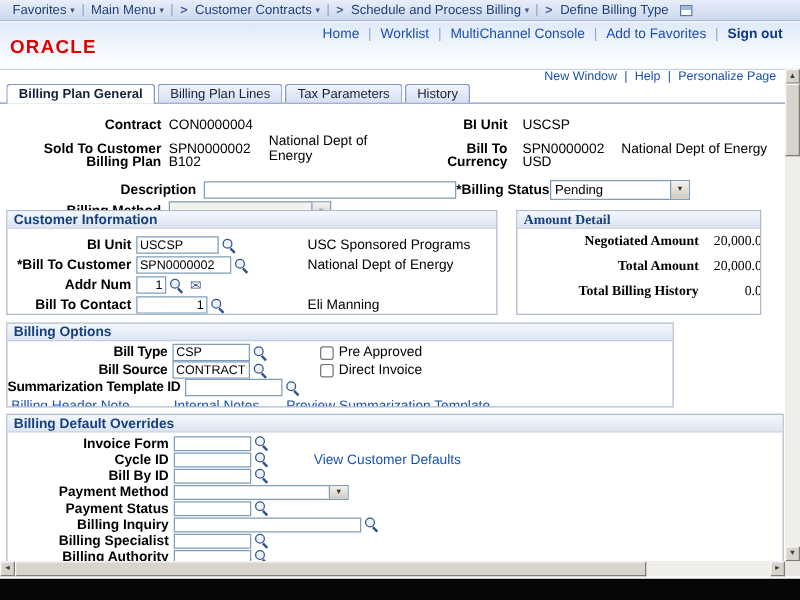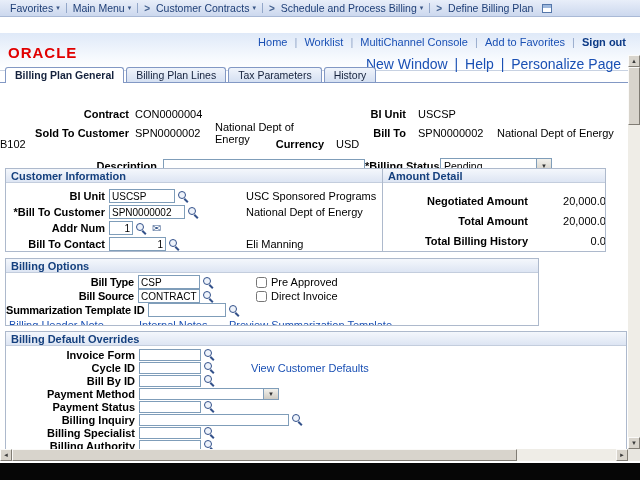--- a/index.html
+++ b/index.html
@@ -12,43 +12,43 @@
     background:linear-gradient(#e8eef9,#ccd8ee);border-bottom:1px solid #a9b9d6;
     display:flex;align-items:center;padding-left:6px;font-size:10.5px;color:#1f3f77;white-space:nowrap;}
   .crumb{cursor:pointer;display:inline-flex;align-items:center;padding:0 4px;justify-content:flex-end;}
   .caret{font-size:7px;color:#3a5685;margin-left:3px;}
   .bc-div{width:1px;height:10px;background:#93a7c9;margin:0 2px;}
   .bc-gt{color:#44618f;font-weight:bold;margin:0 2px 0 4px;font-size:10px;}
   .pageicon{display:inline-block;width:10px;height:9px;border:1px solid #5577aa;background:#fff;margin-left:5px;position:relative;}
   .pageicon::before{content:"";position:absolute;left:0;top:0;right:0;height:3px;background:#9db8dd;}
 
   
-  .headband{position:absolute;top:33px;left:0;right:0;height:38px;
+  .headband{position:absolute;top:18px;left:0;right:0;height:38px;
     background:linear-gradient(#dfe9f8,#f7fafe 70%,#ffffff);border-bottom:1px solid #c8d2e2;}
   .toplinks{position:absolute;top:3px;right:10px;font-size:11px;color:#1a50b4;white-space:nowrap;}
   .hlink{color:#1a50b4;cursor:pointer;margin:0 4px;text-decoration:none;}
   .hlink.signout{color:#0c3a86;font-weight:bold;}
   .pipe{color:#93a7c9;}
   .logo{position:absolute;left:8px;top:11px;font-size:15px;font-weight:bold;color:#e10000;letter-spacing:1px;}
 
   
-  .pagebar{position:absolute;top:56px;right:16px;height:12px;font-size:14px;color:#1a50b4;white-space:nowrap;}
+  .pagebar{position:absolute;top:56px;right:16px;height:12px;font-size:10px;color:#1a50b4;white-space:nowrap;}
   .plink{color:#1a50b4;cursor:pointer;text-decoration:none;margin:0 3px;}
   .pipe2{color:#1a50b4;}
 
   
   .tabs{position:absolute;top:67px;left:0;right:12px;height:16px;display:flex;align-items:flex-end;
     padding-left:5px;border-bottom:1px solid #8298c4;}
   .tab{height:15px;line-height:14px;padding:0 9px;margin-right:2px;font-size:10.5px;cursor:pointer;
     background:linear-gradient(#f0f4fb,#d5e0f2);border:1px solid #8298c4;border-bottom:none;
     border-radius:3px 3px 0 0;color:#15223d;}
   .tab.active{background:#fff;font-weight:bold;margin-bottom:-1px;height:16px;}
 
   
-  .content{position:absolute;top:84px;left:0;right:12px;bottom:31px;background:#fff;overflow:hidden;padding-top:22px;}
+  .content{position:absolute;top:84px;left:0;right:12px;bottom:31px;background:#fff;overflow:hidden;padding-top:8px;}
   .srow{display:grid;grid-template-columns:135px 80px 115px 82px 1fr;height:15px;align-items:center;}
   .lbl{font-weight:bold;text-align:right;padding-right:6px;white-space:nowrap;}
   .c5{padding-left:6px;}
   .c5 .v{display:inline-block;width:79px;}
   .frow{display:flex;align-items:center;height:17px;}
   .frow .lbl{display:inline-block;}
   .txt{height:14px;border:1px solid #7f9db9;font:10px "Liberation Sans",sans-serif;padding:0 2px;background:#fff;}
   .txt.ra{text-align:right;}
   .mag{display:inline-block;width:13px;height:13px;position:relative;margin-left:2px;cursor:pointer;flex:0 0 13px;}
   .mag::before{content:"";position:absolute;left:1px;top:1px;width:6px;height:6px;border:1.5px solid #33518a;border-radius:50%;background:#eef3fb;}
@@ -62,21 +62,21 @@
   .dd.disabled .ddbtn{color:#a5a39b;}
 
   
   .gbox{position:absolute;border:1px solid #adb9cc;background:#fff;overflow:hidden;}
   .gbhead{height:14px;line-height:14px;background:linear-gradient(#f4f7fc,#dde5f3);
     border-bottom:1px solid #c3cddd;color:#15407e;font-weight:bold;font-size:11px;padding-left:5px;}
   .cirow{display:flex;align-items:center;height:16px;position:relative;}
   .ci-lbl{flex:0 0 103px;font-weight:bold;text-align:right;padding-right:4px;white-space:nowrap;}
   .ci-desc{position:absolute;left:240px;white-space:nowrap;}
   .env{font-size:11px;color:#3a5a8c;margin-left:4px;cursor:pointer;}
-  .adrow{display:flex;align-items:flex-end;height:20px;}
+  .adrow{display:flex;align-items:flex-start;height:20px;}
   .ad-lbl{flex:0 0 153px;text-align:right;font-weight:bold;padding-right:8px;white-space:nowrap;}
   .ad-val{flex:1;text-align:right;margin-right:-7px;white-space:nowrap;}
   .borow{display:flex;align-items:center;height:14px;position:relative;}
   .bo-lbl{flex:0 0 132px;font-weight:bold;text-align:right;padding-right:4px;white-space:nowrap;letter-spacing:-0.2px;}
   .cbwrap{position:absolute;left:250px;display:flex;align-items:center;}
   .cbwrap input{width:11px;height:11px;margin:0 4px 0 0;}
   .linksrow{position:relative;height:16px;margin-top:2px;}
   .glink{color:#1a50b4;cursor:pointer;text-decoration:none;position:absolute;white-space:nowrap;}
   .bdrow{display:flex;align-items:center;height:13px;position:relative;}
   .bd-lbl{flex:0 0 133px;font-weight:bold;text-align:right;padding-right:4px;white-space:nowrap;}
@@ -122,21 +122,21 @@
     </span>
     <span class="bc-div"></span>
     <span class="bc-gt">&gt;</span>
     <span class="crumb">
       <span>Schedule and Process Billing</span>
       <span class="caret">▾</span>
     </span>
     <span class="bc-div"></span>
     <span class="bc-gt">&gt;</span>
     <span class="crumb">
-      <span>Define Billing Plan</span>
+      <span>Define Billing Type</span>
     </span>
     <span class="pageicon"></span>
   </div>
 
   <div class="headband">
     <div class="toplinks">
       <a class="hlink">Home</a>
       <span class="pipe">|</span>
       <a class="hlink">Worklist</a>
       <span class="pipe">|</span>
@@ -174,20 +174,21 @@
       <span class="c5"><span class="v">USCSP</span></span>
     </div>
     <div class="srow">
       <span class="lbl">Sold To Customer</span>
       <span>SPN0000002</span>
       <span>National Dept of Energy</span>
       <span class="lbl">Bill To</span>
       <span class="c5"><span class="v">SPN0000002</span><span>National Dept of Energy</span></span>
     </div>
     <div class="srow">
+      <span class="lbl">Billing Plan</span>
       <span>B102</span>
       <span></span>
       <span class="lbl">Currency</span>
       <span class="c5"><span class="v">USD</span></span>
     </div>
 
     <div class="frow" style="margin-top:6px;">
       <span class="lbl" style="width:135px;margin-left:28px;">Description</span>
       <input class="txt" style="width: 202px;" type="text" value="">
       <span class="lbl" style="width:75px;">*Billing Status</span>
@@ -227,21 +228,21 @@
         </div>
         <div class="cirow">
           <span class="ci-lbl">Bill To Contact</span>
           <input class="txt ra" style="width: 57px;" type="text" value="1">
           <span class="mag"></span>
           <span class="ci-desc">Eli Manning</span>
         </div>
       </div>
     </div>
 
-    <div class="gbox" style="left:382px;top:84px;width:224px;height:84px;">
+    <div class="gbox" style="left:413px;top:84px;width:196px;height:84px;font-family:Liberation Serif, serif;">
       <div class="gbhead">Amount Detail</div>
       <div style="padding-top:4px;">
         <div class="adrow">
           <span class="ad-lbl">Negotiated Amount</span>
           <span class="ad-val">20,000.00</span>
         </div>
         <div class="adrow">
           <span class="ad-lbl">Total Amount</span>
           <span class="ad-val">20,000.00</span>
         </div>

